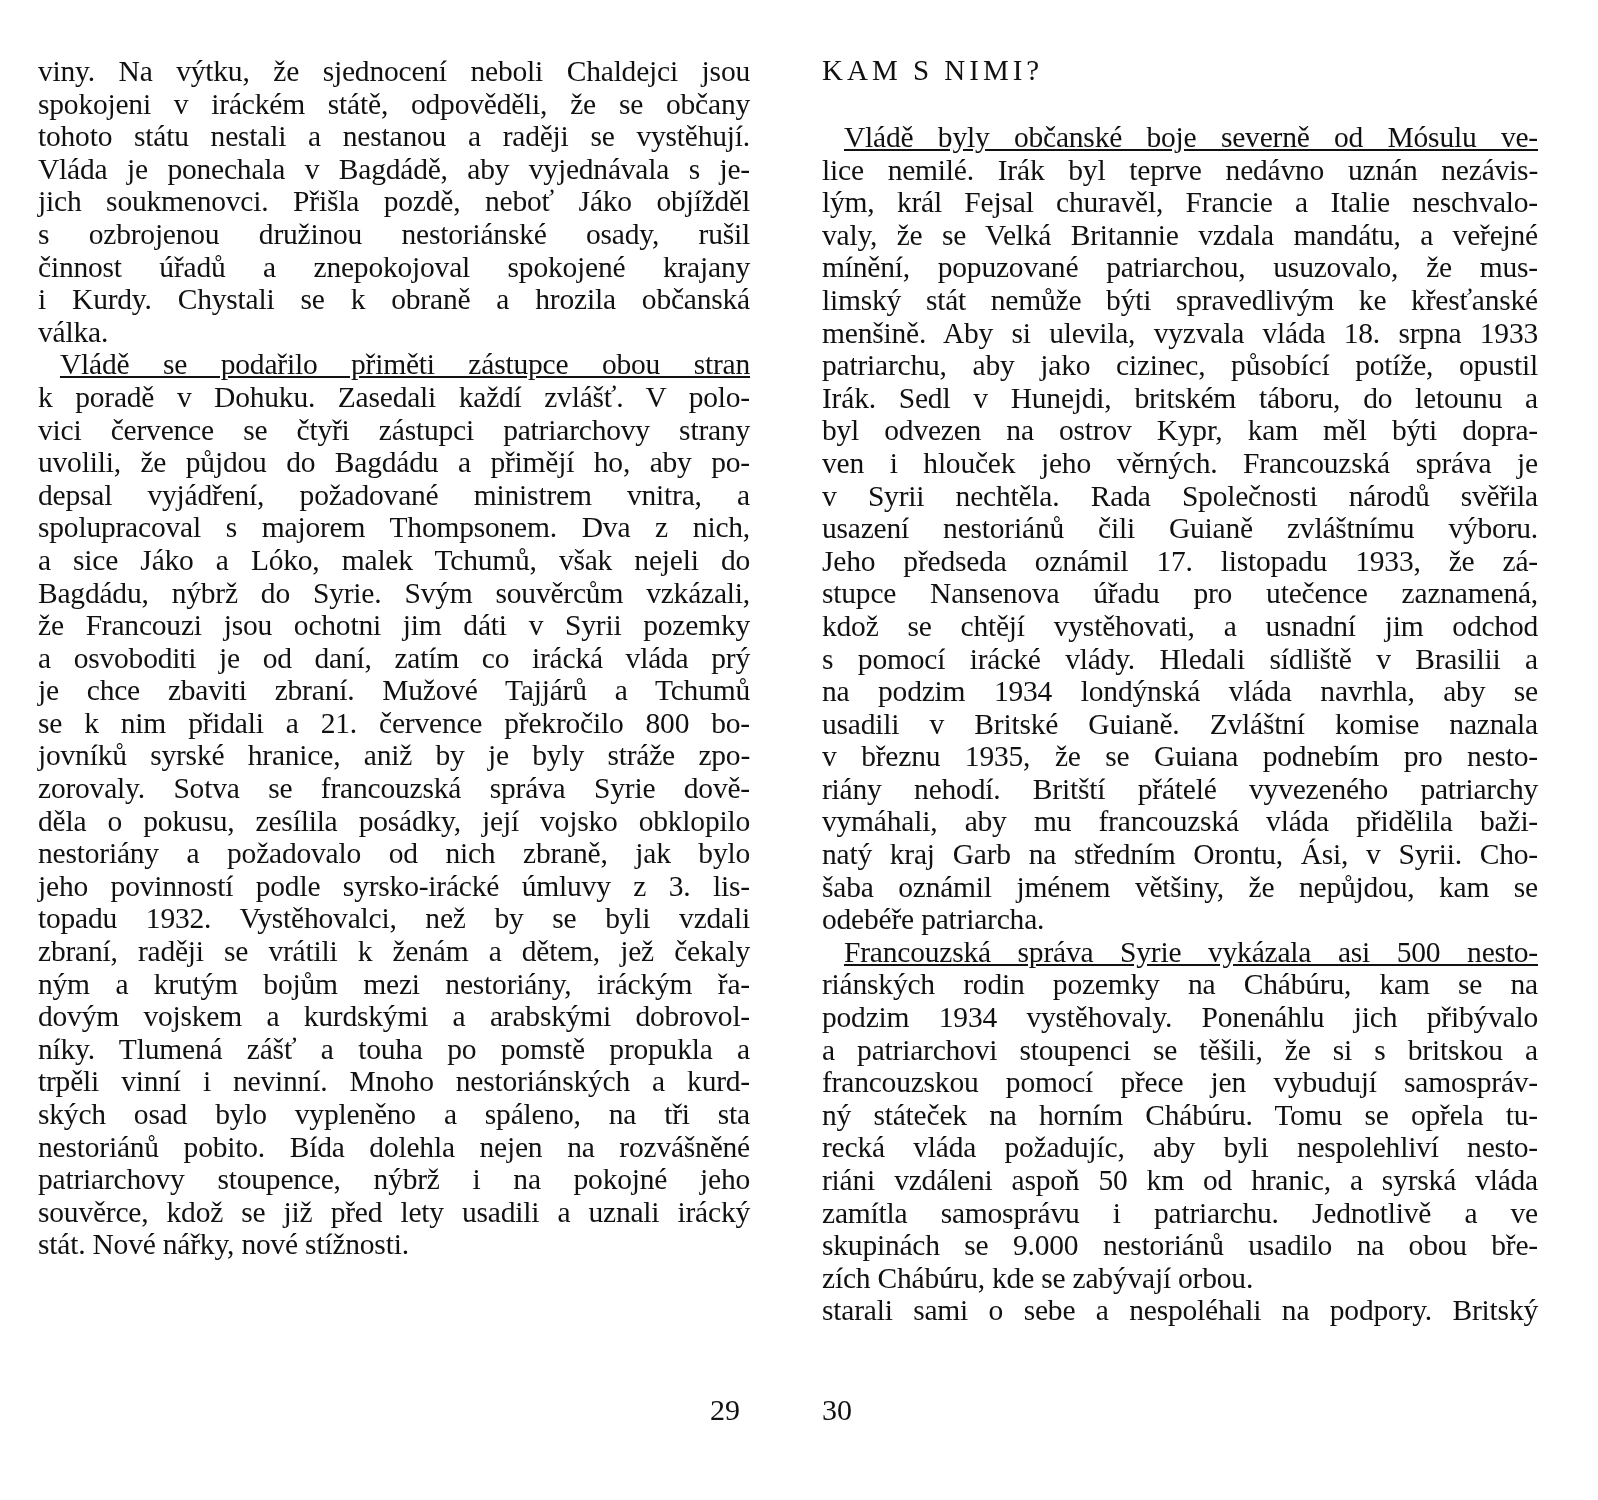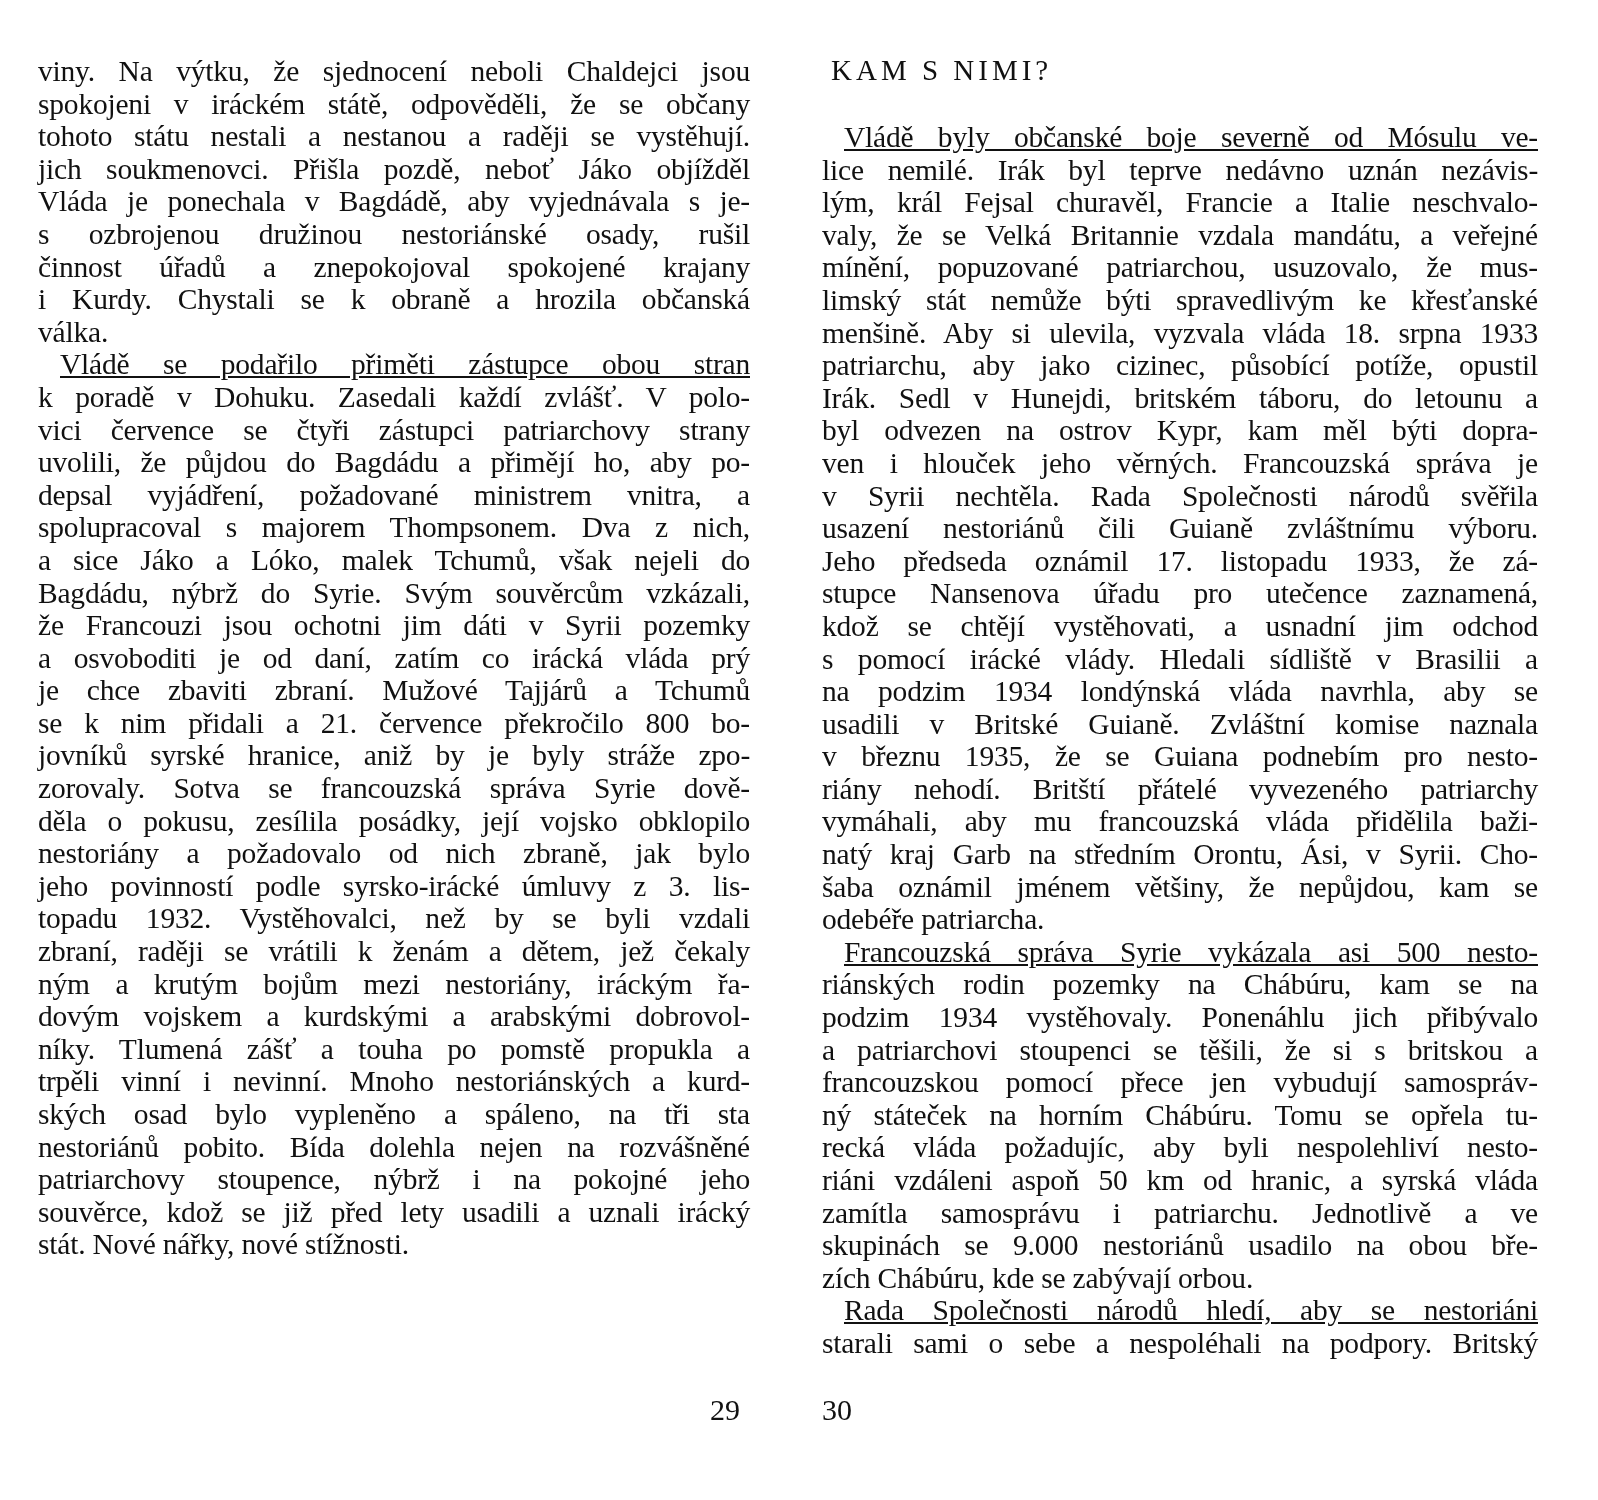--- a/index.html
+++ b/index.html
@@ -14,42 +14,42 @@
       line-height: 32.6px;
       height: 32.6px;
       white-space: nowrap;
       text-align: justify;
       text-align-last: justify;
       letter-spacing: -0.2px;
     }
     .line.last { text-align-last: left; }
     .line.indent { padding-left: 22px; text-decoration: underline; }
     .heading {
-      position: absolute; top: 46px; left: 9px;
+      position: absolute; top: 46px; left: 0;
       font-family: "Liberation Serif", "DejaVu Serif", serif;
       font-size: 29px; letter-spacing: 4px;
     }
     .page-number {
       position: absolute; top: 1385px;
       font-family: "Liberation Serif", "DejaVu Serif", serif;
       font-size: 30px;
     }
     .page-left .page-number { right: 10px; text-align: right; }
     .page-right .page-number { left: 0; }
   </style>
 </head>
 <body>
 
 <div class="page page-left">
   <div class="lines" style="top:47px;" id="left-lines">
       <div class="line">viny. Na výtku, že sjednocení neboli Chaldejci jsou</div>
       <div class="line">spokojeni v iráckém státě, odpověděli, že se občany</div>
       <div class="line">tohoto státu nestali a nestanou a raději se vystěhují.</div>
+      <div class="line">Vláda je ponechala v Bagdádě, aby vyjednávala s je-</div>
       <div class="line">jich soukmenovci. Přišla pozdě, neboť Jáko objížděl</div>
-      <div class="line">Vláda je ponechala v Bagdádě, aby vyjednávala s je-</div>
       <div class="line">s ozbrojenou družinou nestoriánské osady, rušil</div>
       <div class="line">činnost úřadů a znepokojoval spokojené krajany</div>
       <div class="line">i Kurdy. Chystali se k obraně a hrozila občanská</div>
       <div class="line last">válka.</div>
       <div class="line indent">Vládě se podařilo přiměti zástupce obou stran</div>
       <div class="line">k poradě v Dohuku. Zasedali každí zvlášť. V polo-</div>
       <div class="line">vici července se čtyři zástupci patriarchovy strany</div>
       <div class="line">uvolili, že půjdou do Bagdádu a přimějí ho, aby po-</div>
       <div class="line">depsal vyjádření, požadované ministrem vnitra, a</div>
       <div class="line">spolupracoval s majorem Thompsonem. Dva z nich,</div>
@@ -111,17 +111,16 @@
       <div class="line">riánských rodin pozemky na Chábúru, kam se na</div>
       <div class="line">podzim 1934 vystěhovaly. Ponenáhlu jich přibývalo</div>
       <div class="line">a patriarchovi stoupenci se těšili, že si s britskou a</div>
       <div class="line">francouzskou pomocí přece jen vybudují samospráv-</div>
       <div class="line">ný státeček na horním Chábúru. Tomu se opřela tu-</div>
       <div class="line">recká vláda požadujíc, aby byli nespolehliví nesto-</div>
       <div class="line">riáni vzdáleni aspoň 50 km od hranic, a syrská vláda</div>
       <div class="line">zamítla samosprávu i patriarchu. Jednotlivě a ve</div>
       <div class="line">skupinách se 9.000 nestoriánů usadilo na obou bře-</div>
       <div class="line last">zích Chábúru, kde se zabývají orbou.</div>
-      <div class="line indent">Rada Společnosti národů hledí, aby se nestoriáni</div>
       <div class="line">starali sami o sebe a nespoléhali na podpory. Britský</div>
     </div>
   <div class="page-number">30</div>
 </div>
 
 </body></html>

